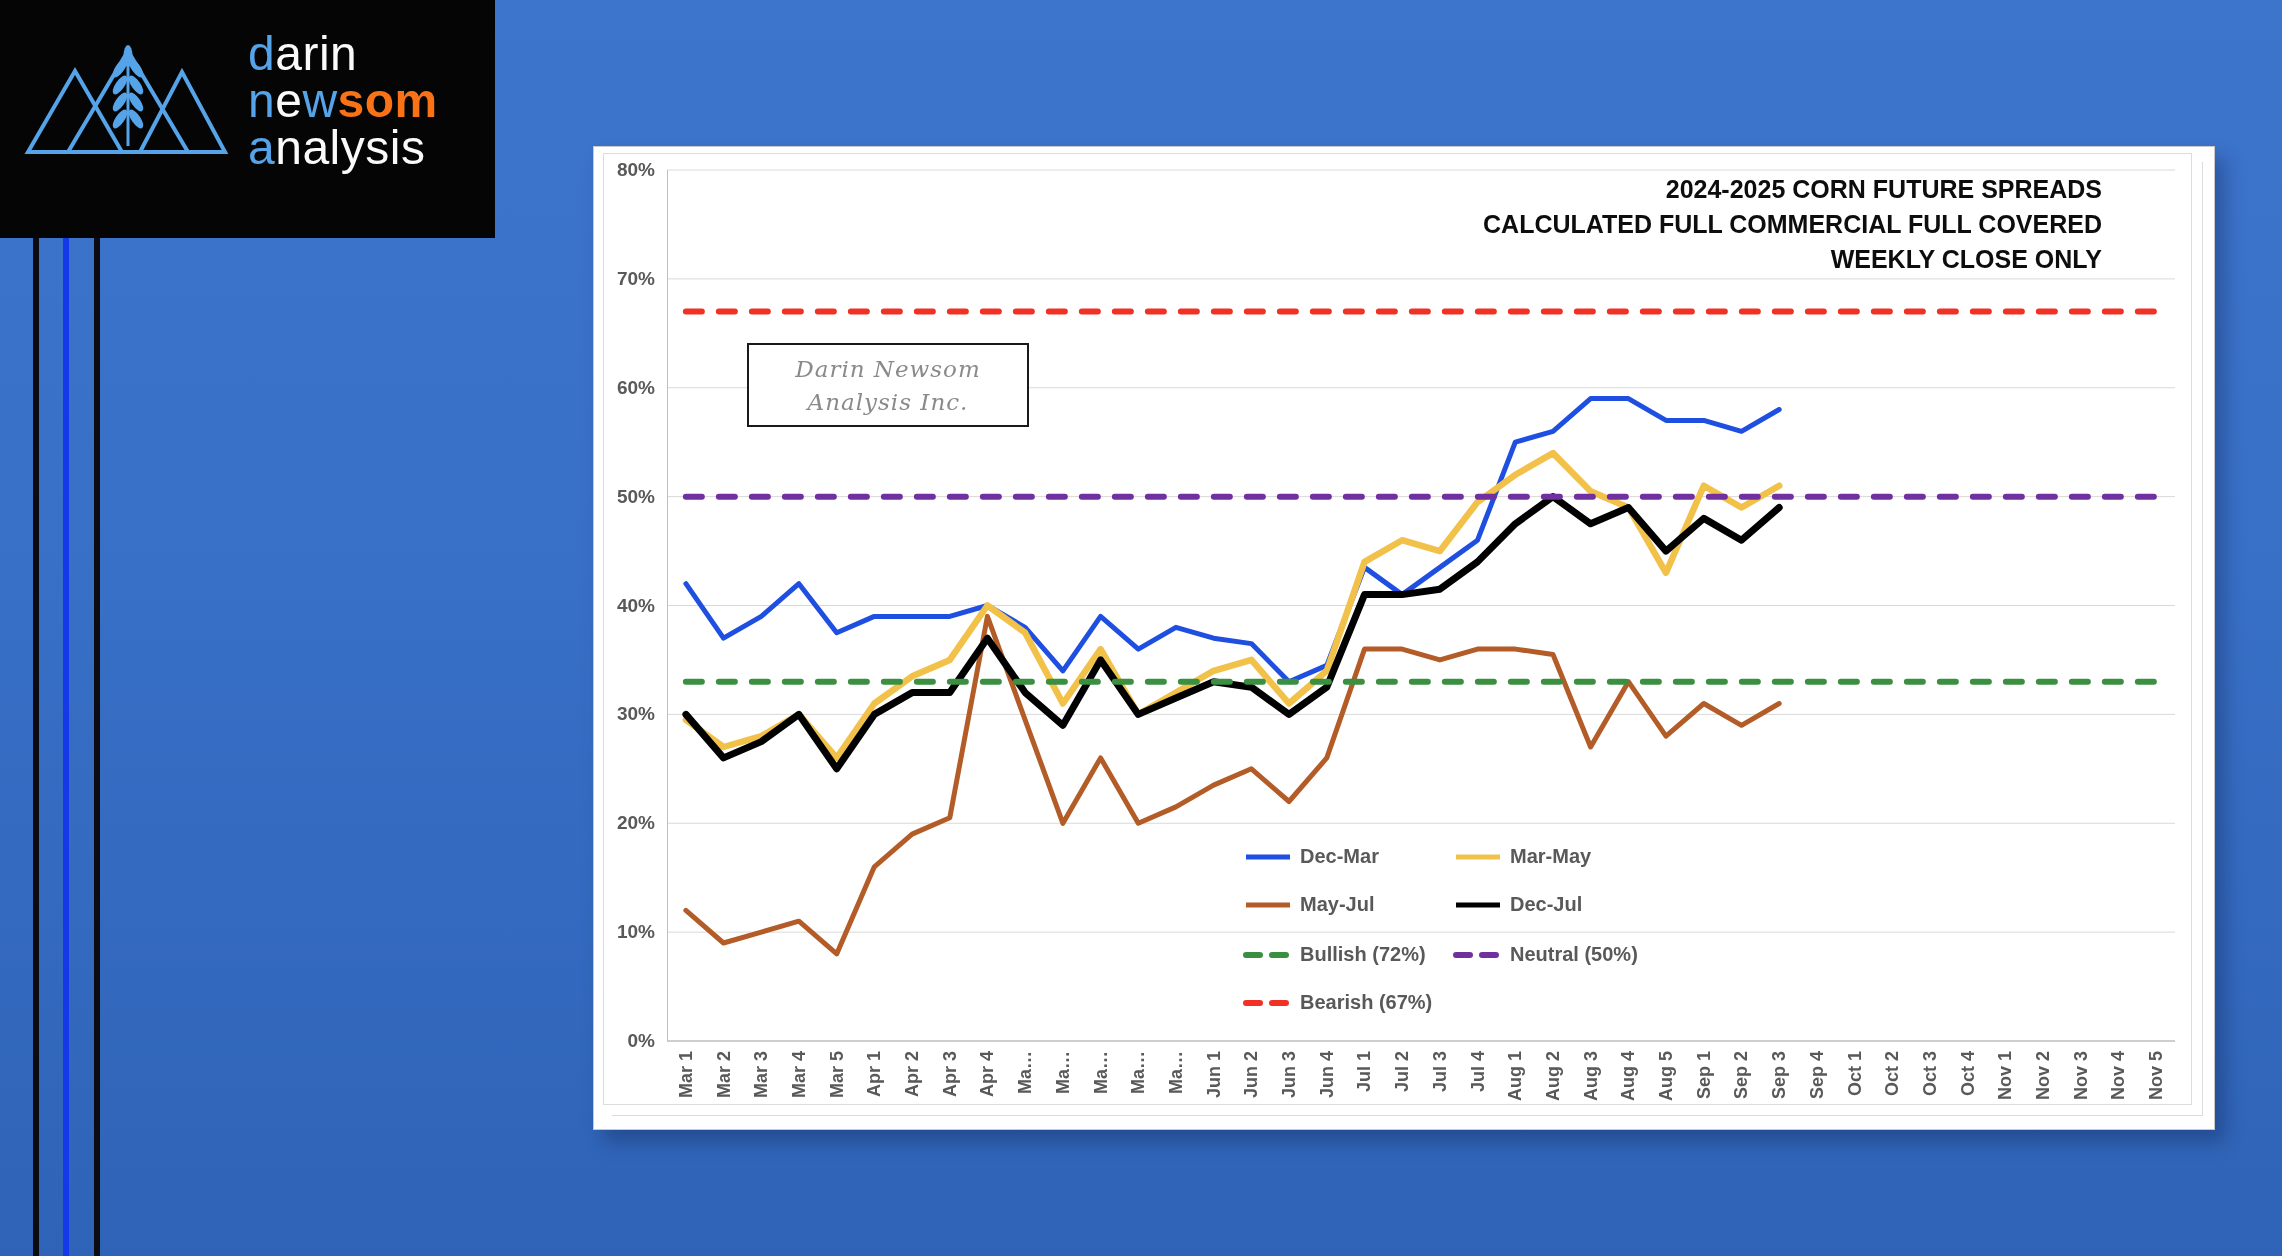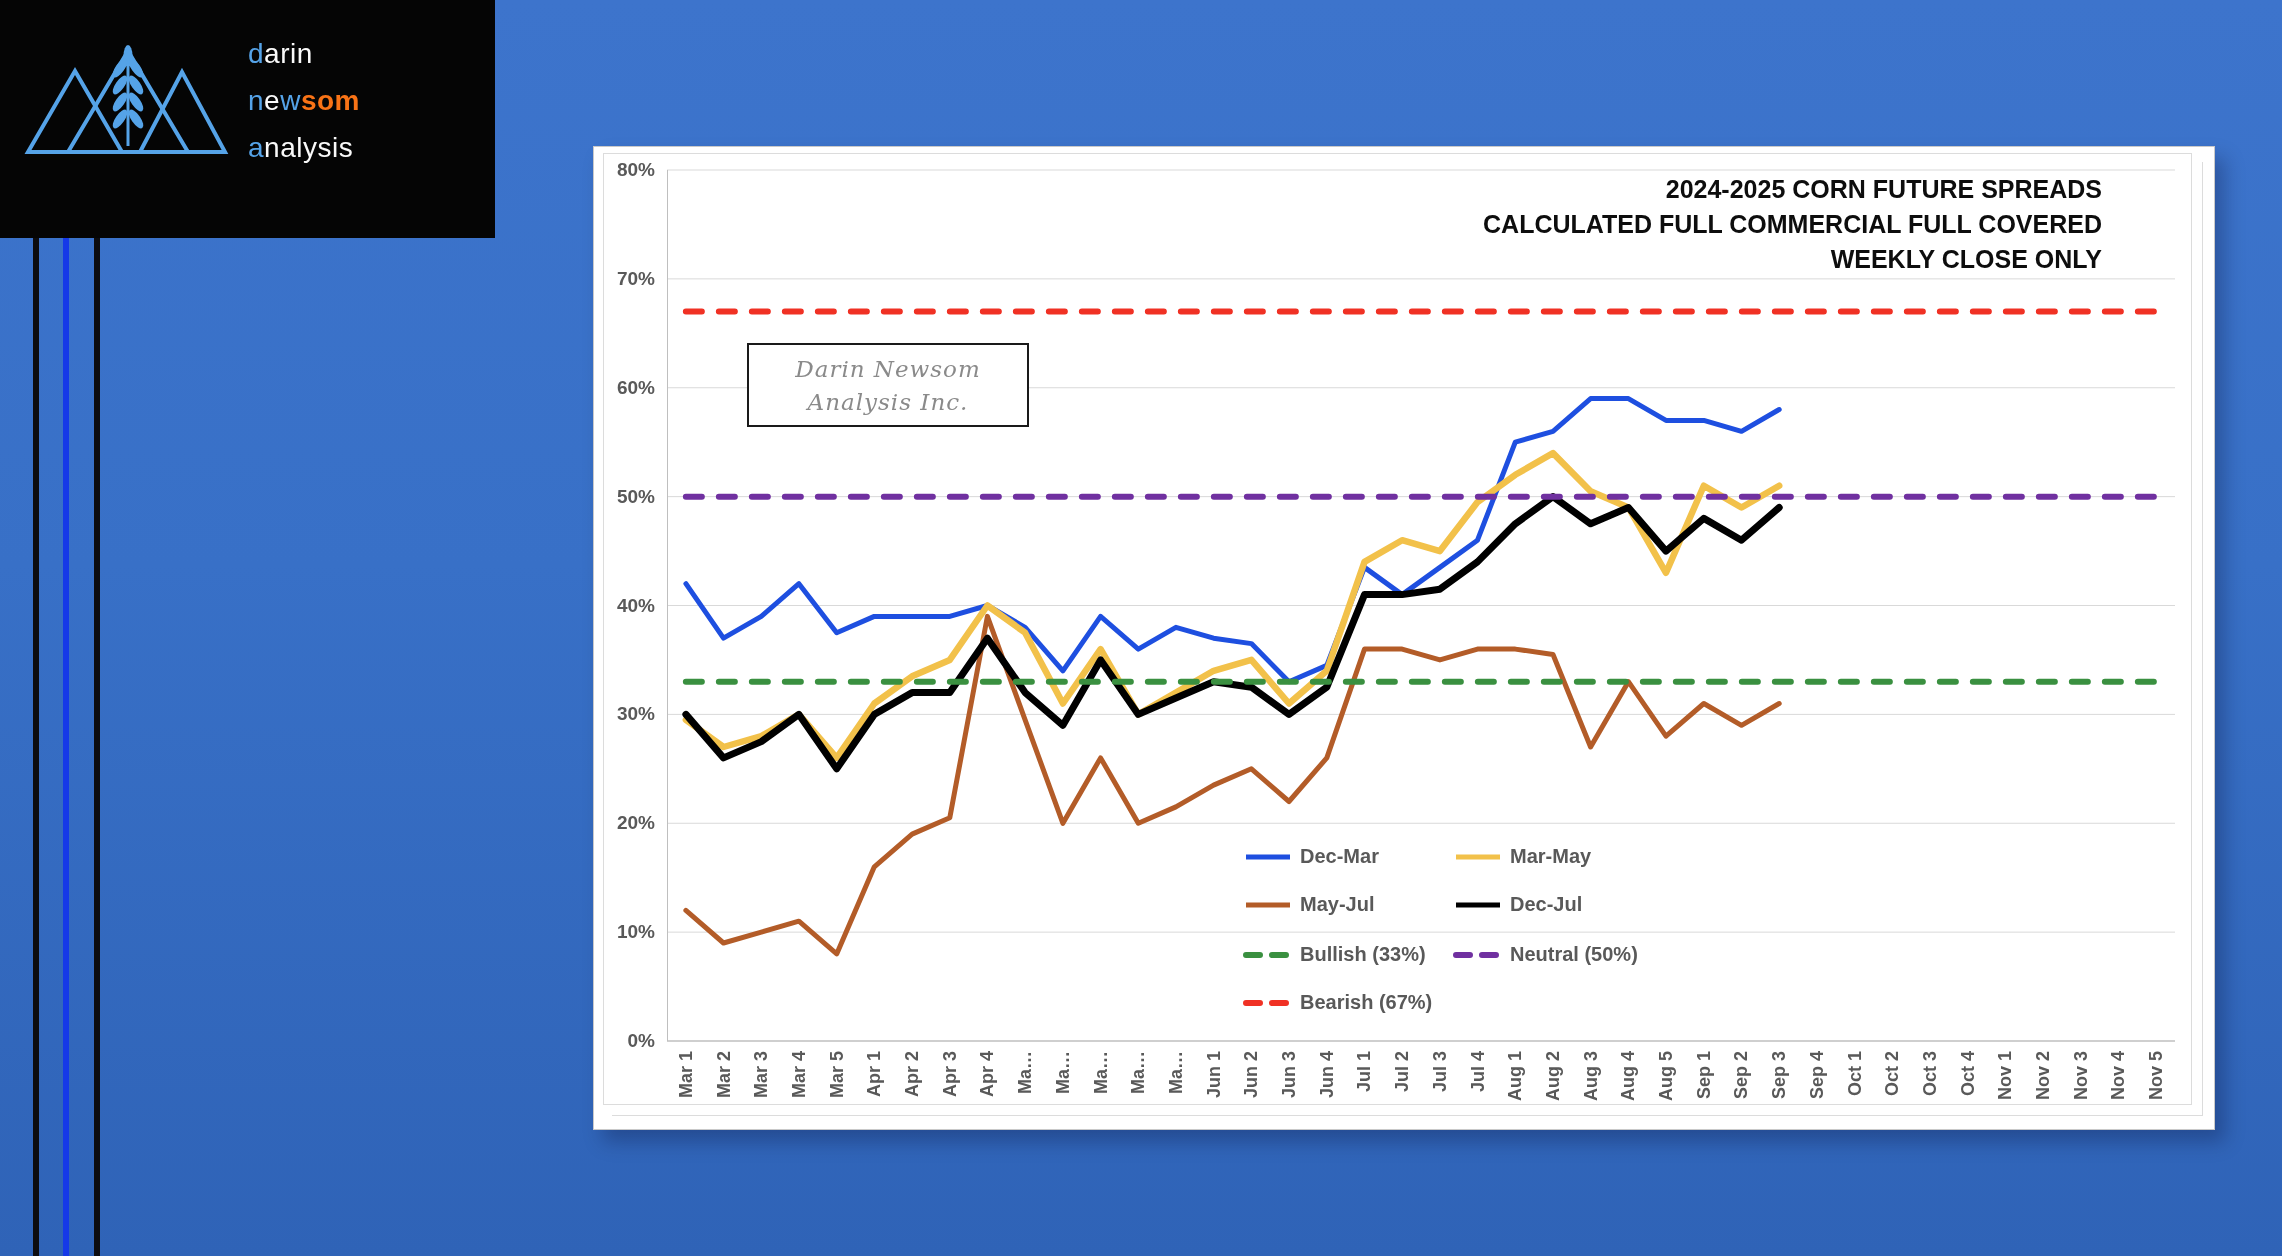--- a/index.html
+++ b/index.html
@@ -3,21 +3,21 @@
 <meta charset="utf-8">
 <style>
   html,body{margin:0;padding:0;background:#2f63b7;}
   #page{position:relative;width:2282px;height:1256px;overflow:hidden;
         background:linear-gradient(180deg,#3d74cc 0%,#3870c7 45%,#2f63b7 100%);
         font-family:"Liberation Sans",sans-serif;}
   
   .vline{position:absolute;top:238px;height:1018px;width:6px;}
   
   #logo-box{position:absolute;left:0;top:0;width:495px;height:238px;background:#050505;}
-  #wordmark{position:absolute;left:248px;top:30px;font-size:28px;line-height:47px;
+  #wordmark{position:absolute;left:248px;top:30px;font-size:48px;line-height:47px;
             font-weight:400;letter-spacing:.5px;}
   .logo-line{white-space:nowrap;}
   
   #panel{position:absolute;left:593px;top:146px;width:1620px;height:982px;background:#ffffff;
          border:1px solid #c9c9c9;box-shadow:10px 12px 18px rgba(0,0,30,.25);}
   #frame{position:absolute;left:603px;top:153px;width:1587px;height:950px;border:1px solid #dcdcdc;}
   #frame2{position:absolute;left:612px;top:162px;width:1590px;height:953px;
           border-right:1px solid #dcdcdc;border-bottom:1px solid #dcdcdc;}
   #title{position:absolute;left:702px;top:172px;width:1400px;text-align:right;}
   .title-line{font-weight:bold;font-size:25px;line-height:35px;color:#0d0d0d;}
@@ -175,21 +175,21 @@
     <div class="leg" style="left: 1453px; top: 893px;">
       <svg width="50" height="10">
         <line x1="3" x2="47" y1="5" y2="5" stroke="#000000" stroke-width="5"></line>
       </svg>
       <span>Dec-Jul</span>
     </div>
     <div class="leg" style="left: 1243px; top: 943px;">
       <svg width="50" height="10">
         <line x1="3" x2="47" y1="5" y2="5" stroke="#3a9040" stroke-width="6" stroke-dasharray="14 12" stroke-linecap="round"></line>
       </svg>
-      <span>Bullish (33%)</span>
+      <span>Bullish (72%)</span>
     </div>
     <div class="leg" style="left: 1453px; top: 943px;">
       <svg width="50" height="10">
         <line x1="3" x2="47" y1="5" y2="5" stroke="#7030a0" stroke-width="6" stroke-dasharray="14 12" stroke-linecap="round"></line>
       </svg>
       <span>Neutral (50%)</span>
     </div>
     <div class="leg" style="left: 1243px; top: 991px;">
       <svg width="50" height="10">
         <line x1="3" x2="47" y1="5" y2="5" stroke="#f03124" stroke-width="6" stroke-dasharray="14 12" stroke-linecap="round"></line>

